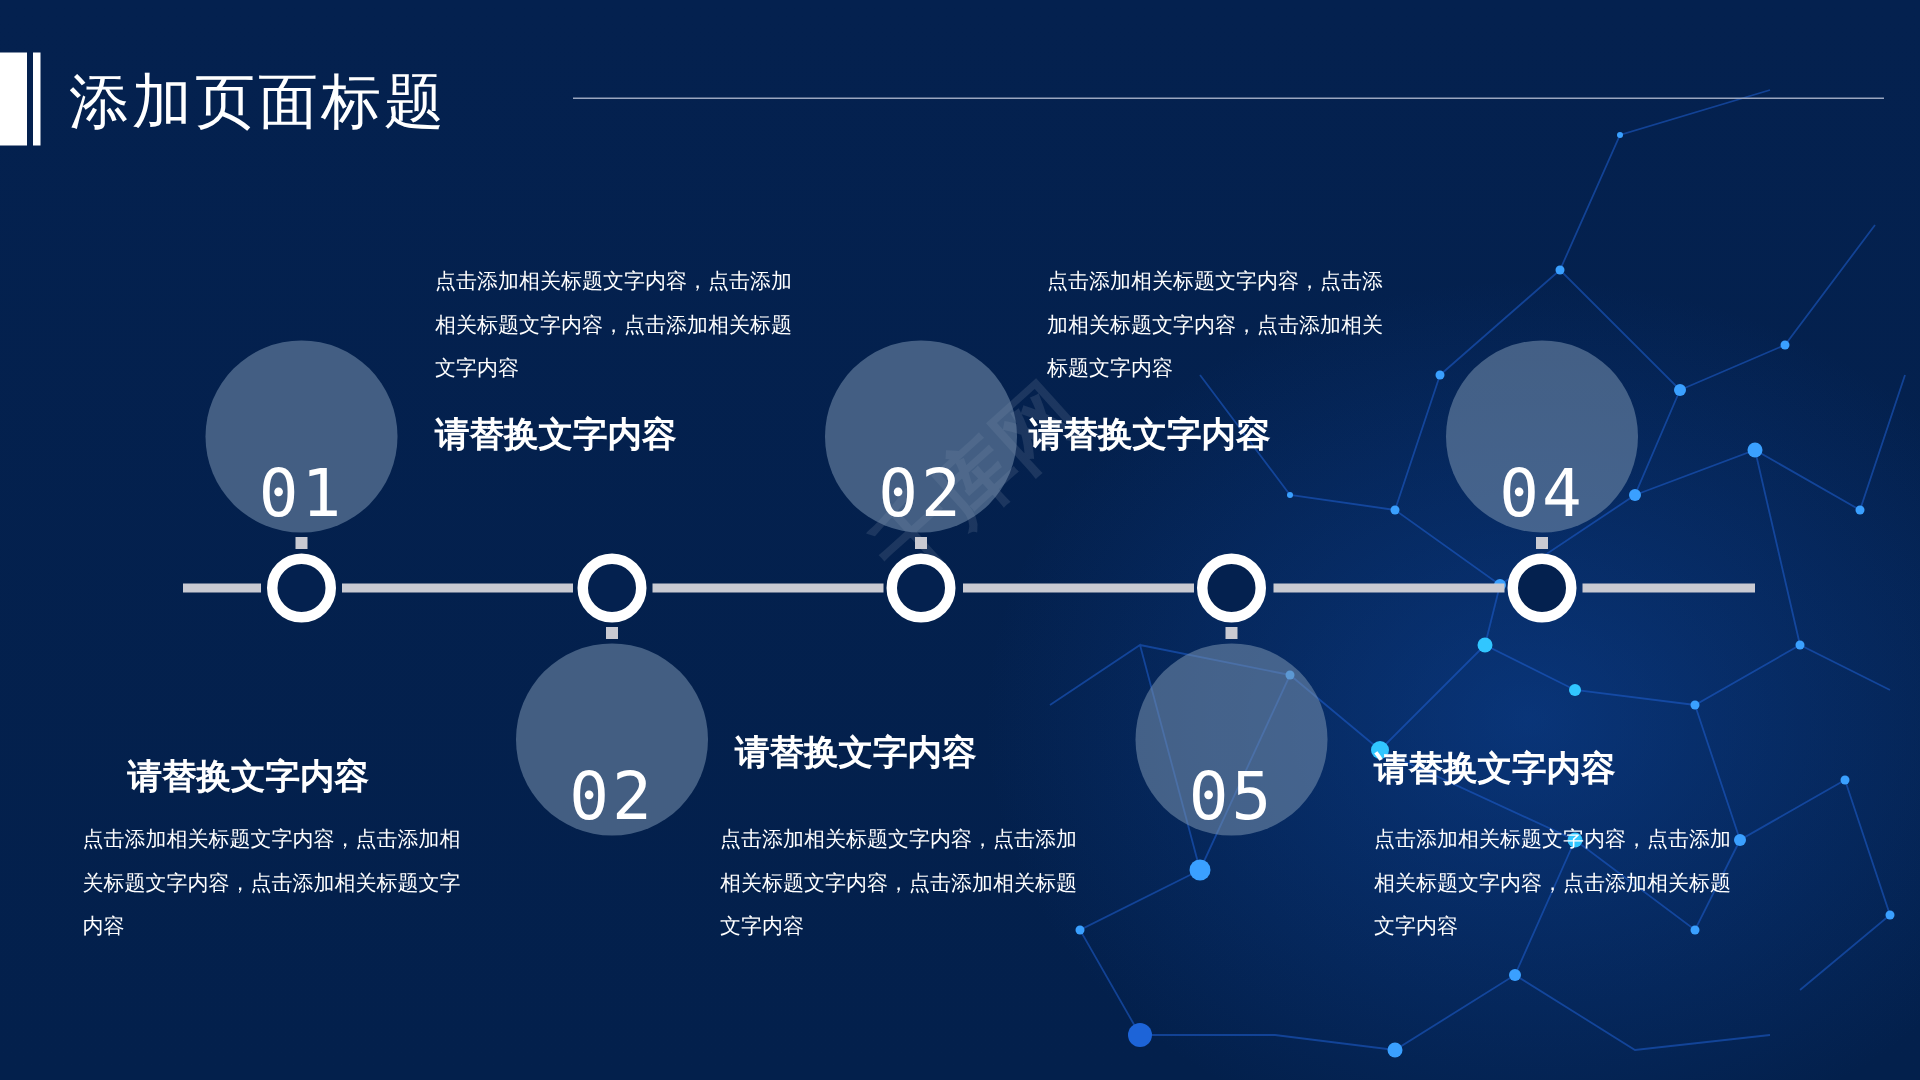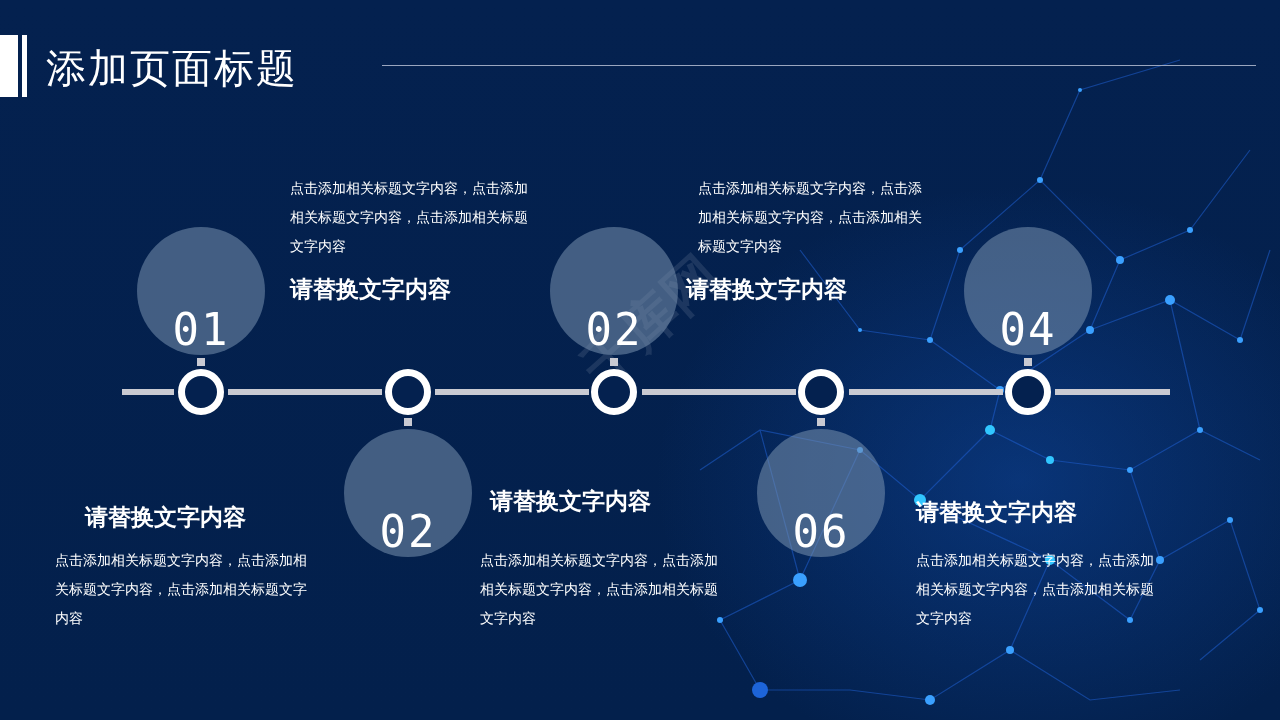--- a/index.html
+++ b/index.html
@@ -102,21 +102,21 @@
 <div class="conn" style="left:610px;top:358px;"></div>
 <div class="bubble" style="left:550px;top:227px;">
   <span class="num">02</span>
 </div>
 <div class="head" style="left:490px;top:486px;width:260px;">请替换文字内容</div>
 <div class="desc" style="left:480px;top:546px;width:244px;">点击添加相关标题文字内容，点击添加相关标题文字内容，点击添加相关标题文字内容</div>
 
 <div class="ring" style="left:798px;top:369px;"></div>
 <div class="conn" style="left:817px;top:418px;"></div>
 <div class="bubble" style="left:757px;top:429px;">
-  <span class="num">06</span>
+  <span class="num">05</span>
 </div>
 <div class="head" style="left:686px;top:274px;width:260px;">请替换文字内容</div>
 <div class="desc" style="left:698px;top:174px;width:230px;">点击添加相关标题文字内容，点击添加相关标题文字内容，点击添加相关标题文字内容</div>
 
 <div class="ring" style="left:1005px;top:369px;"></div>
 <div class="conn" style="left:1024px;top:358px;"></div>
 <div class="bubble" style="left:964px;top:227px;">
   <span class="num">04</span>
 </div>
 <div class="head" style="left:916px;top:497px;width:260px;">请替换文字内容</div>

